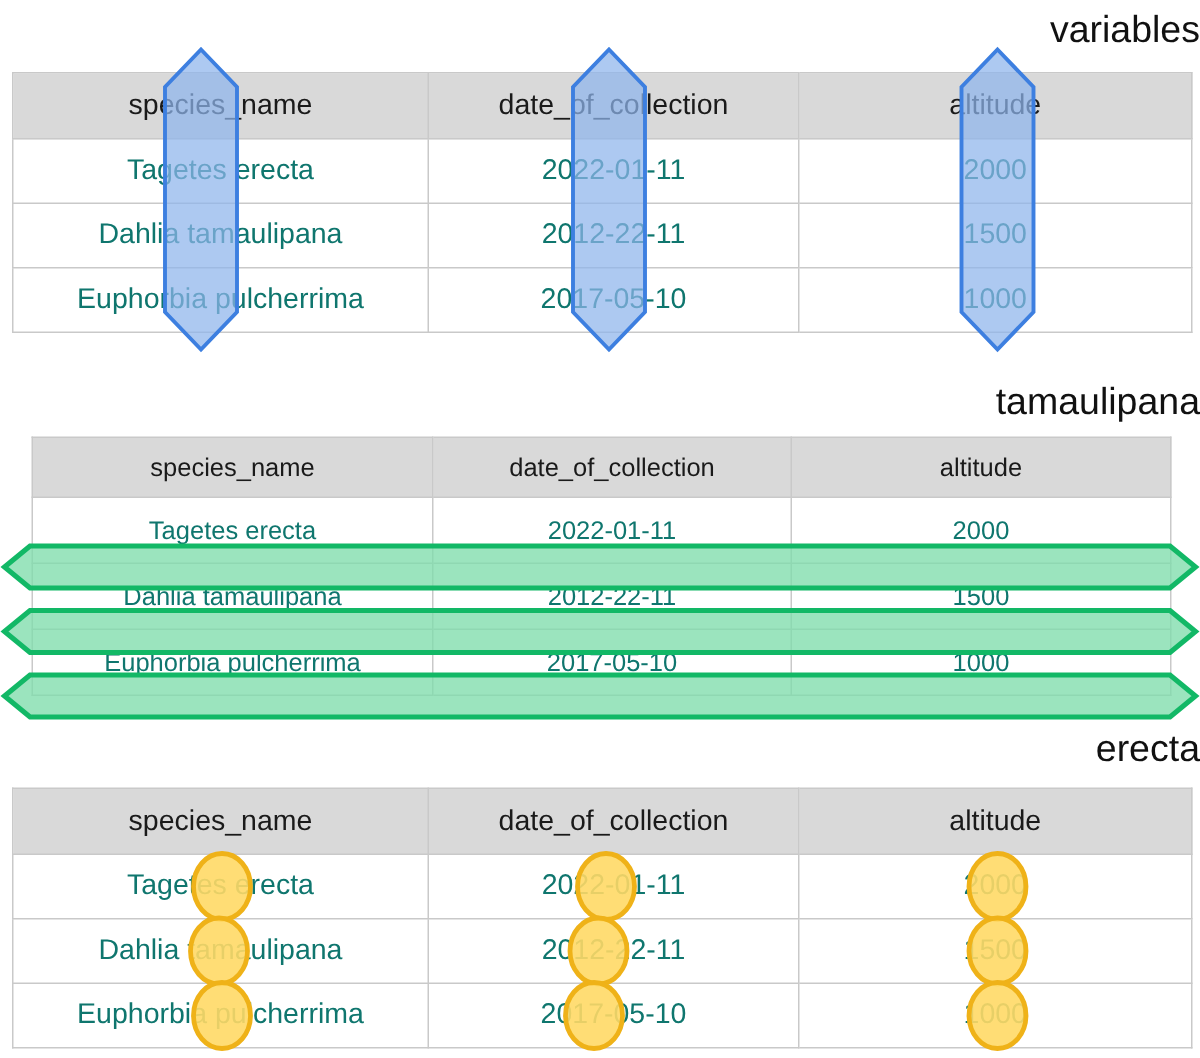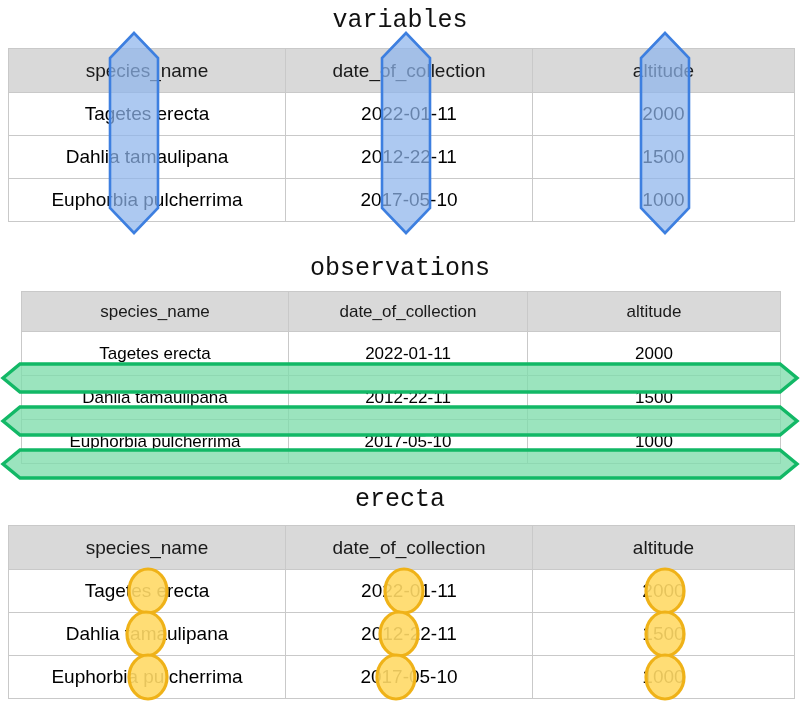--- a/index.html
+++ b/index.html
@@ -16,41 +16,41 @@
     overflow: hidden;
   }
 
   .section {
     position: absolute;
     left: 0;
     width: 800px;
   }
 
   .section-title {
-    text-align: center;
+    text-align: right;
     font-size: 25px;
     font-weight: 400;
     color: #111111;
-    font-family: Liberation Mono, monospace;
+    font-family: Liberation Sans, sans-serif;
     line-height: 1;
   }
 
   table.grid {
     position: absolute;
     border-collapse: collapse;
     background: #ffffff;
     table-layout: fixed;
     border-radius: 30px;
   }
   table.grid th,
   table.grid td {
     border: 1px solid #c9c9c9;
     text-align: center;
     font-weight: 400;
-    color: #000000;
+    color: #0f766e;
     font-family: "Liberation Sans", sans-serif;
     padding: 0;
     background: #ffffff;
   }
   table.grid th {
     background: #d9d9d9;
     color: #1a1a1a;
   }
 
   
@@ -144,21 +144,21 @@
     </tr>
     <tr>
       <td>Euphorbia pulcherrima</td>
       <td>2017-05-10</td>
       <td>1000</td>
     </tr>
   </tbody>
 </table>
 
 <div class="section" style="top:256px;">
-  <div class="section-title">observations</div>
+  <div class="section-title">tamaulipana</div>
 </div>
 
 <table class="grid" id="table-observations">
   <colgroup>
       <col style="width:267px">
       <col style="width:239px">
       <col style="width:253px">
     </colgroup>
   <thead>
     <tr>

